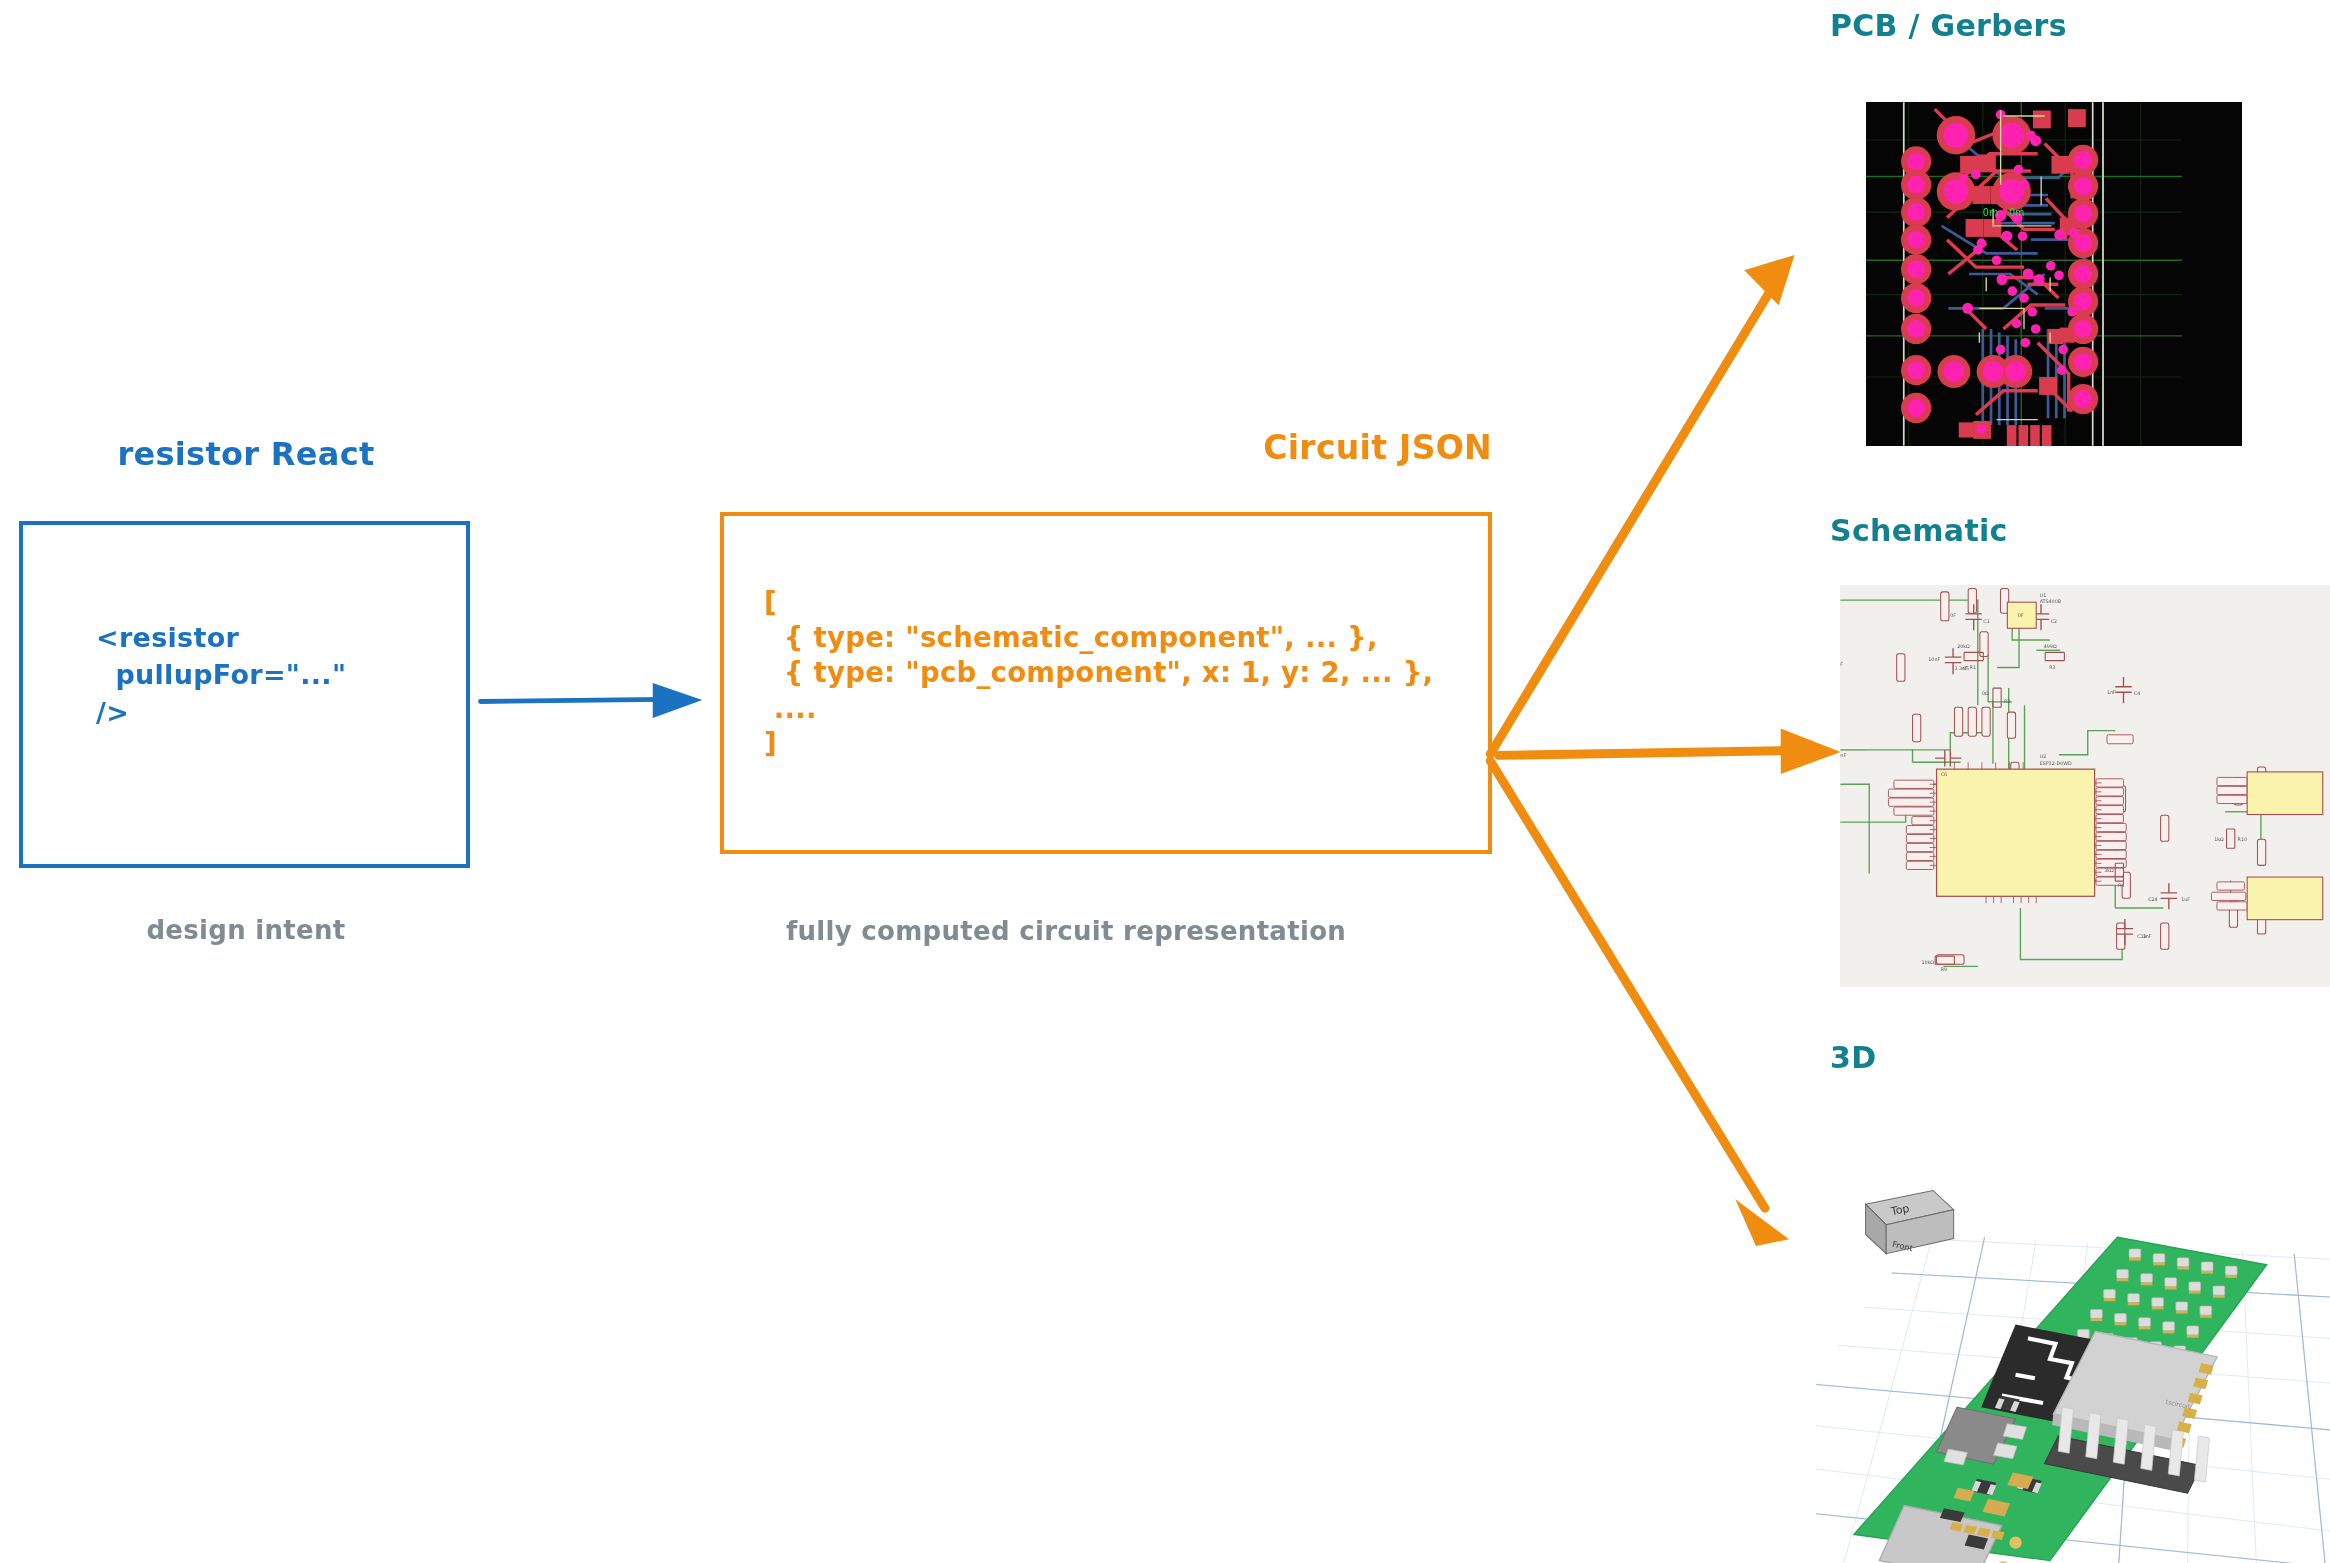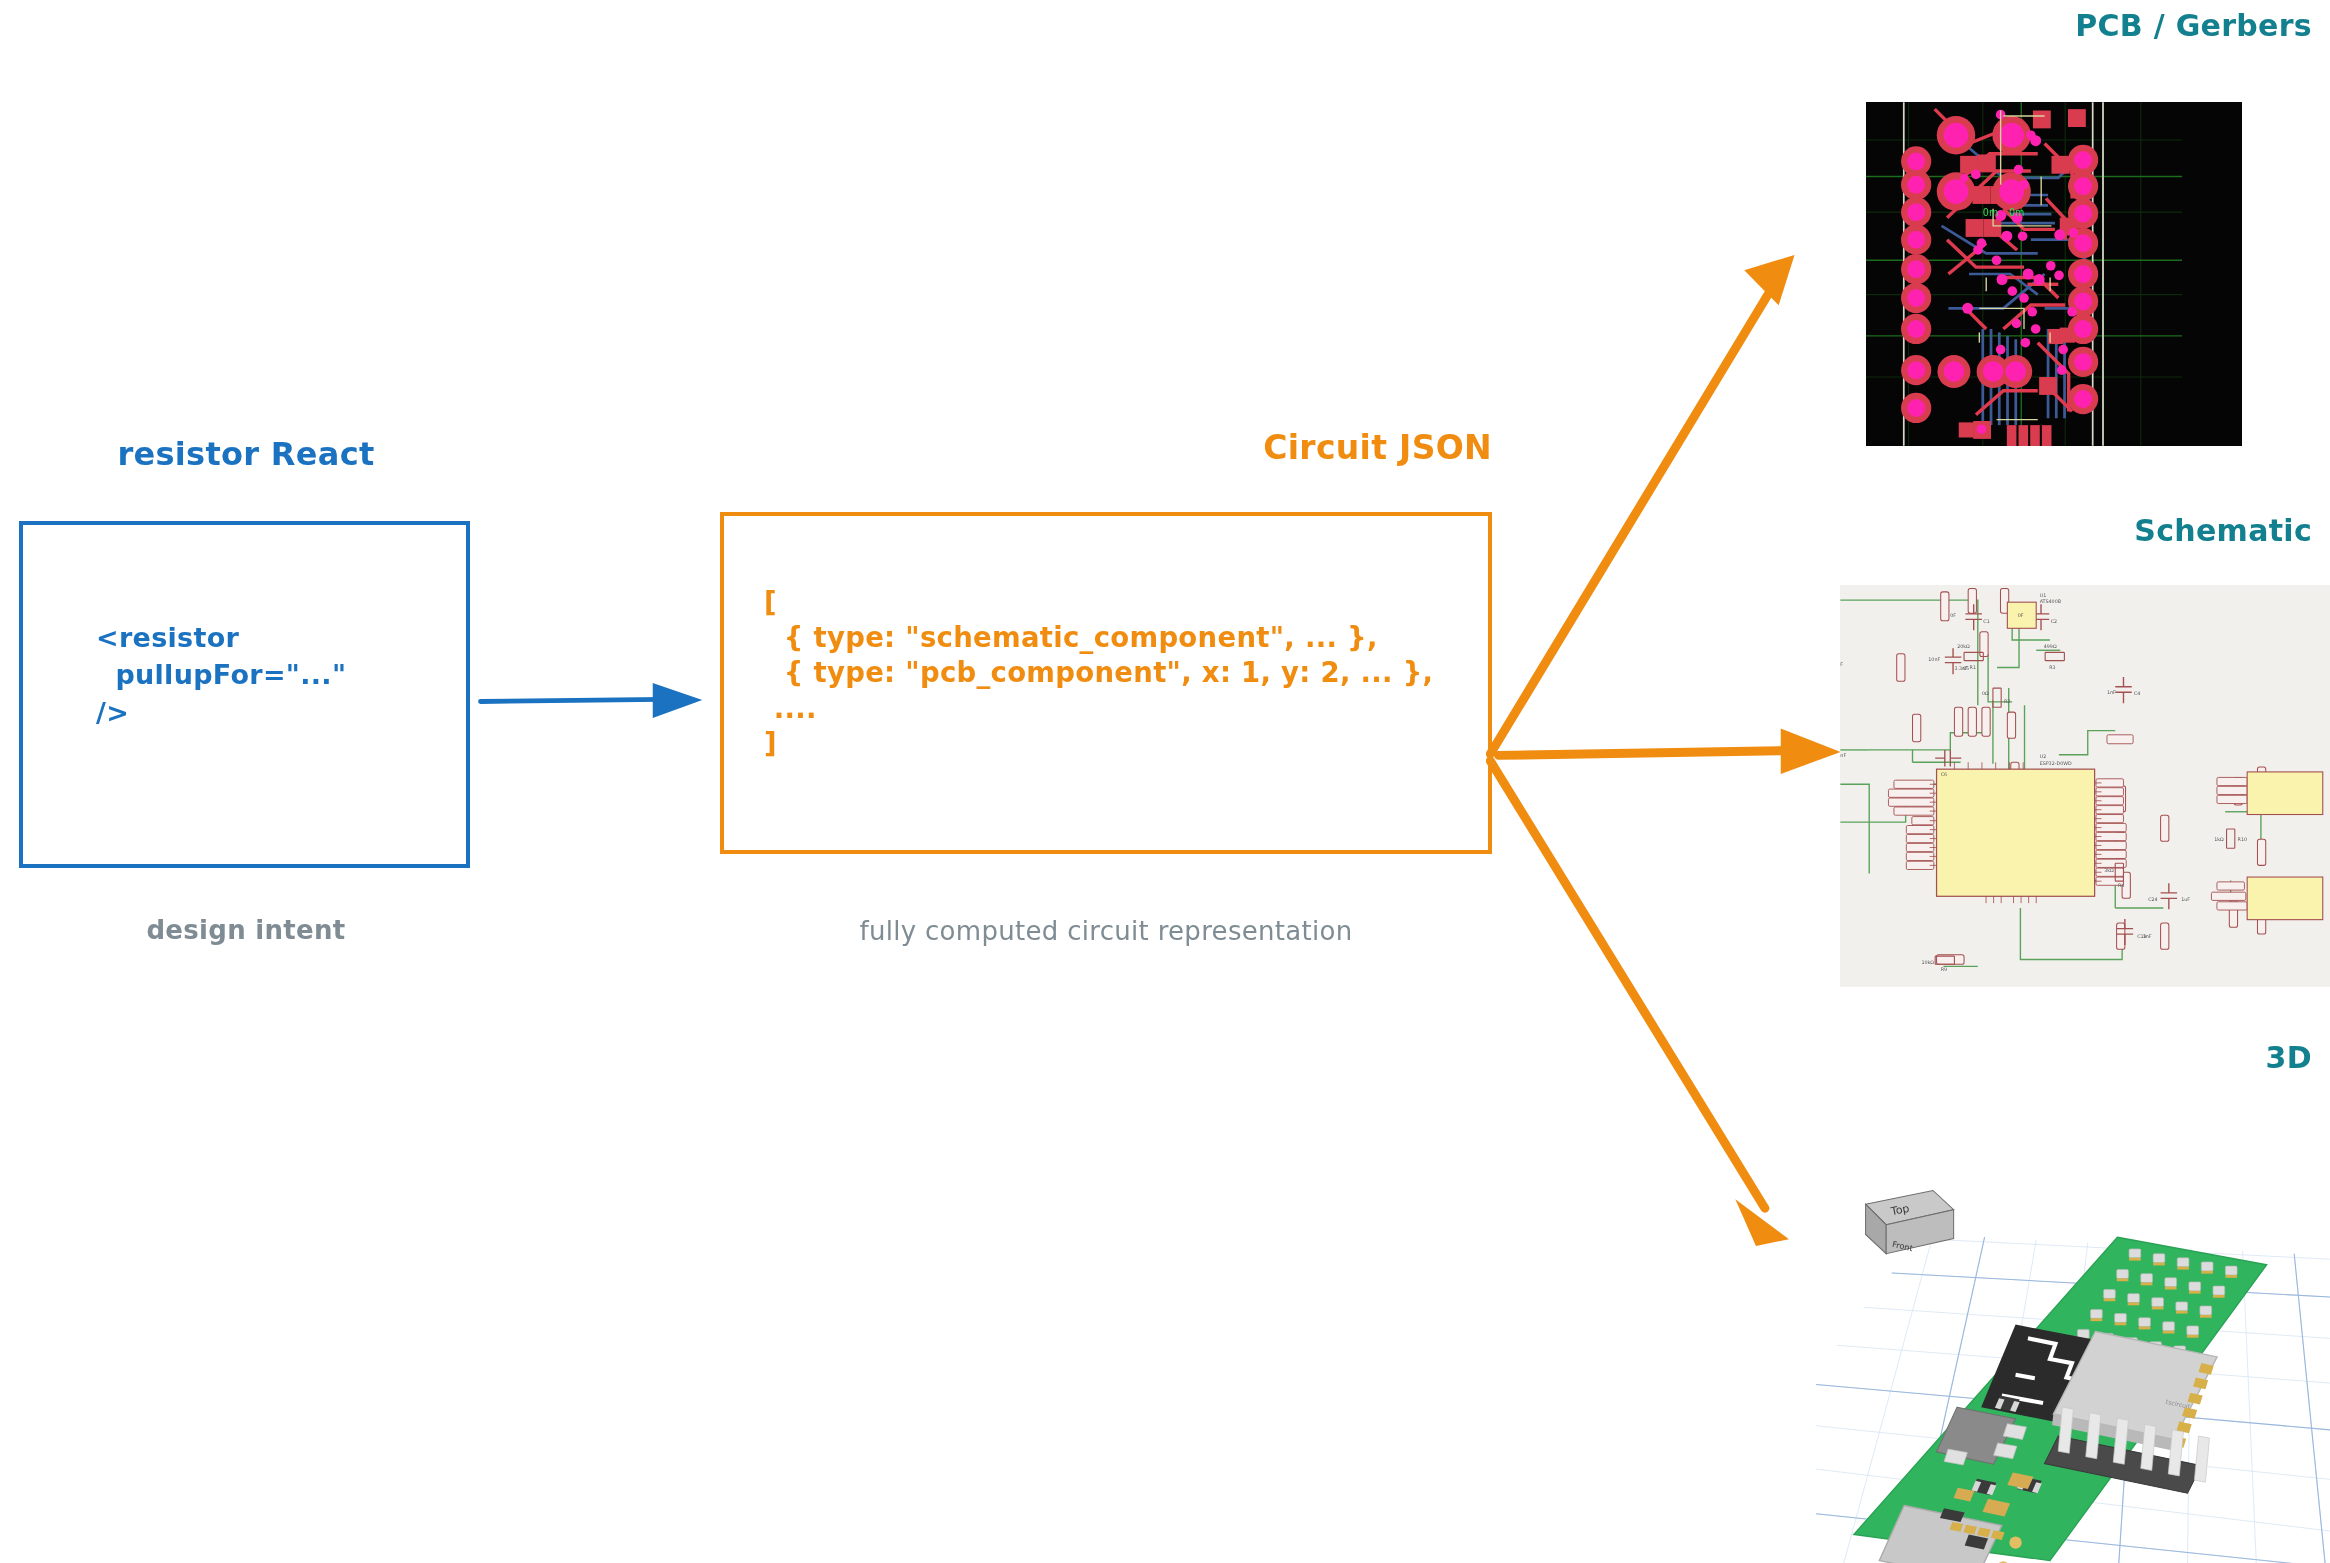--- a/index.html
+++ b/index.html
@@ -97,45 +97,45 @@
     left: 764px;
     top: 585px;
     color: #F08C10;
     font-size: 27.5px;
     line-height: 1.28;
     white-space: pre;
     font-weight: 700;
   }
   #circuitjson-caption {
     position: absolute;
-    left: 720px;
+    left: 680px;
     top: 916px;
     width: 772px;
     text-align: center;
     color: #7F8C94;
     font-size: 26px;
-    font-weight: 400;
+    font-weight: 700;
   }
 
   
   #arrows-orange {
     position: absolute;
     left: 1486px;
     top: 255px;
     width: 372px;
     height: 998px;
     pointer-events: none;
   }
 
   
   .right-title {
     position: absolute;
     color: #12808E;
     font-size: 30px;
-    text-align: right;
+    text-align: left;
     width: 482px;
     left: 1830px;
   }
   #pcb-title  { top: 8.3px;   }
   #schem-title{ top: 513px;  }
   #td-title   { top: 1040px; }
 
   
   #pcb-panel {
     position: absolute;

